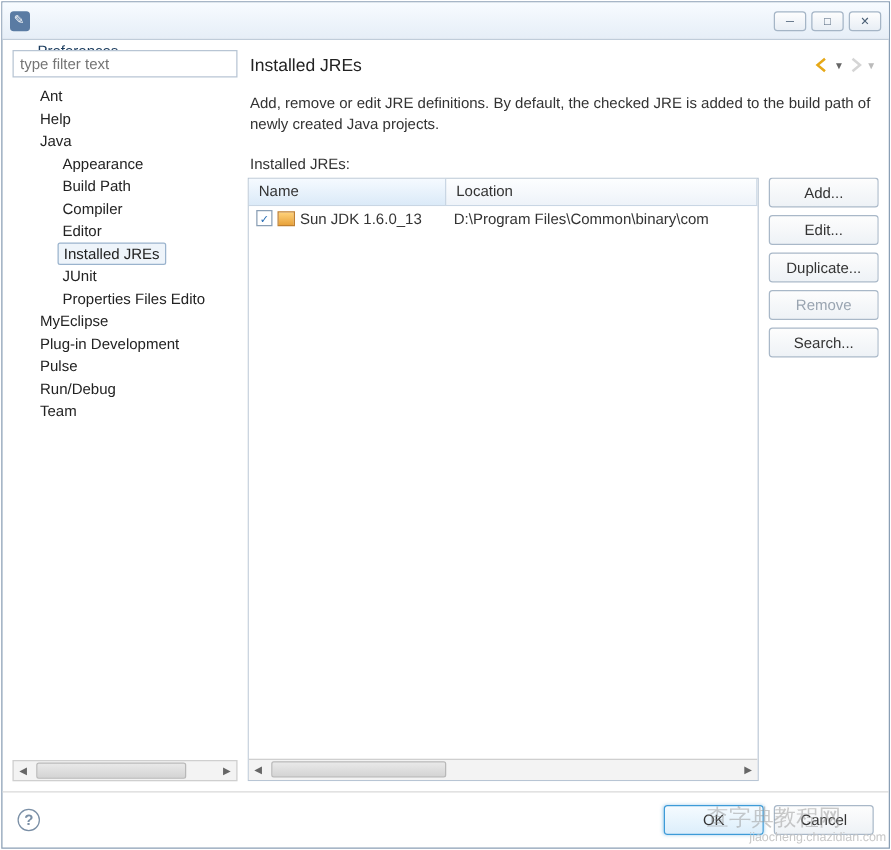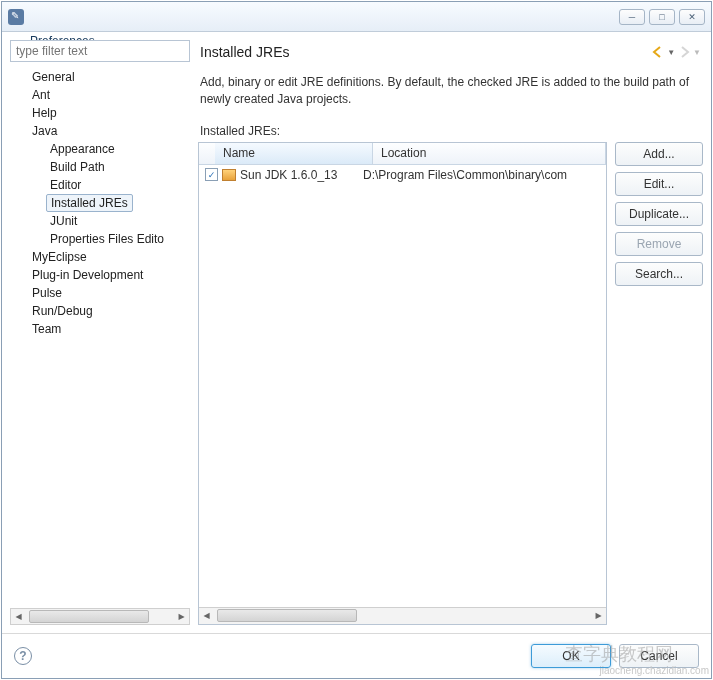--- a/index.html
+++ b/index.html
@@ -32,21 +32,21 @@
 .main-header { display: flex; align-items: center; padding: 4px 2px 8px 2px; }
 .main-title { font-size: 14px; font-weight: 500; flex: 1; color: #222; }
 .nav-arrow { width: 14px; height: 14px; margin: 0 2px; }
 .desc { font-size: 12px; color: #333; padding: 6px 2px 12px 2px; line-height: 1.4; }
 .section-label { font-size: 12px; padding: 4px 2px; }
 
 .table-area { flex: 1; display: flex; gap: 8px; overflow: hidden; }
 .table-wrap { flex: 1; border: 1px solid #b8c5d4; display: flex; flex-direction: column; overflow: hidden; }
 .table-head { display: flex; background: linear-gradient(#fdfeff,#eef3f9); border-bottom: 1px solid #c9d6e4; height: 22px; }
 .th { padding: 3px 8px; border-right: 1px solid #c9d6e4; font-size: 12px; }
-.th.name { width: 158px; background: linear-gradient(#f5faff,#dbeaf8); margin-left: 16px; }
+.th.name { width: 158px; background: linear-gradient(#f5faff,#dbeaf8); }
 .th.loc { flex: 1; }
 .table-body { flex: 1; background: #fff; overflow: hidden; }
 .tr { display: flex; height: 20px; align-items: center; }
 .td { padding: 0 6px; font-size: 12px; display: flex; align-items: center; gap: 4px; overflow: hidden; white-space: nowrap; }
 .td.name { width: 158px; }
 .td.loc { flex: 1; }
 .chk { width: 13px; height: 13px; border: 1px solid #8a9fb5; background: #fff; display: inline-flex; align-items: center; justify-content: center; font-size: 9px; color: #2a6fb5; }
 .jre-icon { width: 14px; height: 12px; background: linear-gradient(#ffd27a,#e8a23a); border: 1px solid #c08030; display: inline-block; }
 .table-hscroll { height: 17px; border-top: 1px solid #cfcfcf; background: #f3f3f3; position: relative; }
 .table-hscroll .thumb { position: absolute; top: 1px; left: 18px; width: 140px; height: 13px; background: linear-gradient(#e9e9e9,#d4d4d4); border: 1px solid #b8b8b8; border-radius: 2px; }
@@ -78,26 +78,26 @@
     <span class="win-btn">─</span>
     <span class="win-btn">□</span>
     <span class="win-btn">✕</span>
   </div>
 
   <div class="body-area">
 
     <div class="sidebar">
       <input class="filter-input" placeholder="type filter text" style="">
       <div class="tree">
-        <div class="tree-node tree-child">General</div>
         <div class="tree-node tree-child">Ant</div>
         <div class="tree-node tree-child">Help</div>
         <div class="tree-node tree-child">Java</div>
         <div class="tree-node tree-grandchild">Appearance</div>
         <div class="tree-node tree-grandchild">Build Path</div>
+        <div class="tree-node tree-grandchild">Compiler</div>
         <div class="tree-node tree-grandchild">Editor</div>
         <div><span class="tree-node selected">Installed JREs</span></div>
         <div class="tree-node tree-grandchild">JUnit</div>
         <div class="tree-node tree-grandchild">Properties Files Edito</div>
         <div class="tree-node tree-child">MyEclipse</div>
         <div class="tree-node tree-child">Plug-in Development</div>
         <div class="tree-node tree-child">Pulse</div>
         <div class="tree-node tree-child">Run/Debug</div>
         <div class="tree-node tree-child">Team</div>
       </div>
@@ -113,21 +113,21 @@
         <span class="main-title">Installed JREs</span>
         <svg class="nav-arrow" viewBox="0 0 14 14">
             <path d="M9 2 L3 7 L9 12" fill="none" stroke="#e6a817" stroke-width="2"></path>
           </svg>
         <span style="font-size:8px;color:#666;">▼</span>
         <svg class="nav-arrow" viewBox="0 0 14 14" style="opacity:0.35">
             <path d="M5 2 L11 7 L5 12" fill="none" stroke="#888" stroke-width="2"></path>
           </svg>
         <span style="font-size:8px;color:#bbb;">▼</span>
       </div>
-      <div class="desc">Add, binary or edit JRE definitions. By default, the checked JRE is added to the build path of newly created Java projects.</div>
+      <div class="desc">Add, remove or edit JRE definitions. By default, the checked JRE is added to the build path of newly created Java projects.</div>
       <div class="section-label">Installed JREs:</div>
 
       <div class="table-area">
         <div class="table-wrap">
           <div class="table-head">
             <div class="th name">Name</div>
             <div class="th loc">Location</div>
           </div>
           <div class="table-body">
             <div class="tr">

